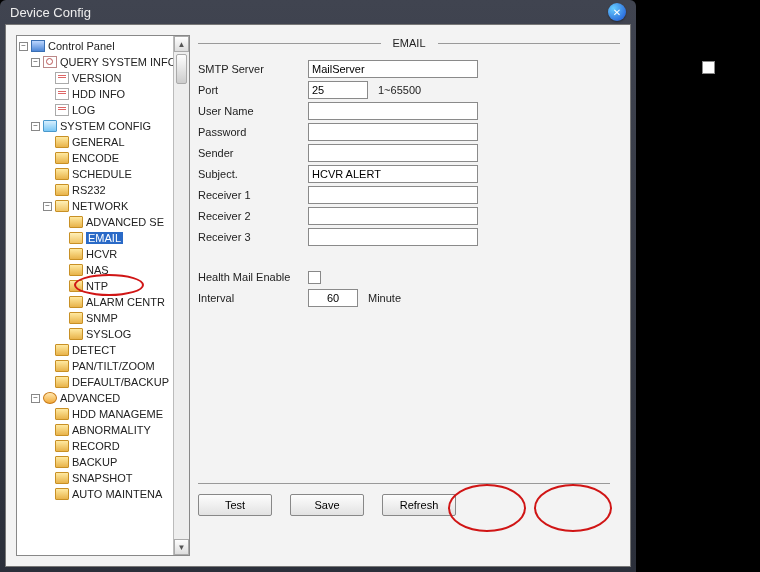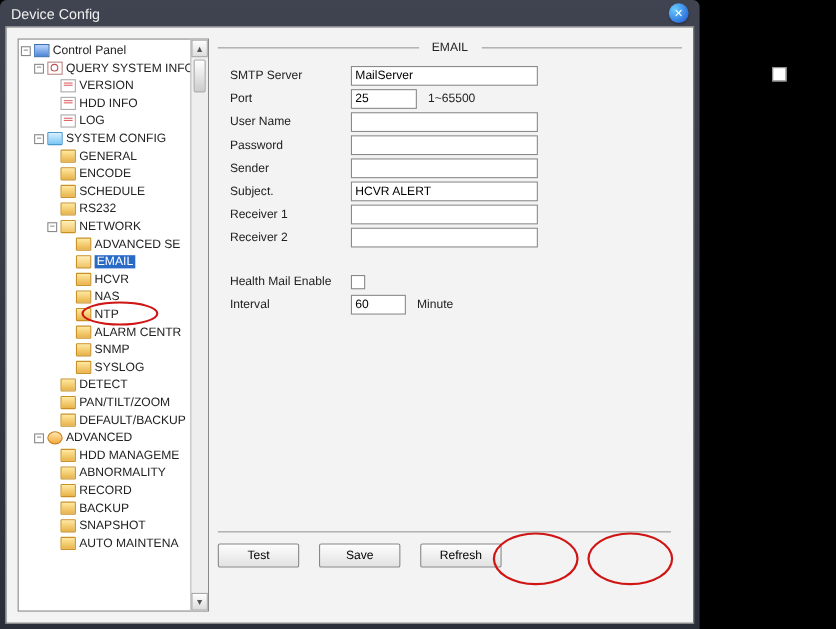--- a/index.html
+++ b/index.html
@@ -97,30 +97,30 @@
   .vs-thumb{position:absolute; left:2px; right:2px; top:18px; height:30px; background:linear-gradient(#fefefe,#ccc); border:1px solid #aaa; border-radius:2px;}
   
   .content { flex:1; position:relative; }
   .section-header {
     display:flex; align-items:center; gap:12px; margin: 2px 0 10px 0;
   }
   .hr { flex:1; height:1px; background:#999;}
   .section-title { font-size:11px; color:#222;}
   .form { }
   .form-row {
-    display:flex; align-items:center; height:20px; margin:1px 11px;
+    display:flex; align-items:center; height:20px; margin:1px 0;
   }
   .fl { width:110px; color:#222;}
   .tx {
     height:18px; border:1px solid #8a8a8a; background:#fff;
     padding:1px 3px; font-family:inherit; font-size:11px;
   }
   .tx.w1{width:170px;}
   .tx.w2{width:60px;}
-  .tx.w3{width:50px;}
+  .tx.w3{width:50px;text-align:center;}
   .hint{ margin-left:10px; color:#222;}
   .enable-box{ position:absolute; left:504px; top:26px; display:flex; align-items:center; font-size:11px;}
   .bigchk{width:13px;height:13px;border:1px solid #888;background:#fff;margin-right:5px;}
   .button-bar {
     position:absolute; left:0; right:10px; bottom:40px;
   }
   .button-bar .hr2{ height:1px; background:#999; margin-bottom:10px;}
   .buttons{ display:flex; gap:18px; padding-right:6px;}
   .btn {
     width:74px; height:22px;
@@ -314,20 +314,24 @@
           <input class="tx w1" value="HCVR ALERT" style="">
         </div>
         <div class="form-row">
           <span class="fl">Receiver 1</span>
           <input class="tx w1" value="" style="">
         </div>
         <div class="form-row">
           <span class="fl">Receiver 2</span>
           <input class="tx w1" value="" style="">
         </div>
+        <div class="form-row">
+          <span class="fl">Receiver 3</span>
+          <input class="tx w1" value="" style="">
+        </div>
         <div style="height:18px"></div>
         <div class="form-row">
           <span class="fl">Health Mail Enable</span>
           <span class="bigchk"></span>
         </div>
         <div class="form-row">
           <span class="fl">Interval</span>
           <input class="tx w3" value="60" style="">
           <span class="hint">Minute</span>
         </div>

